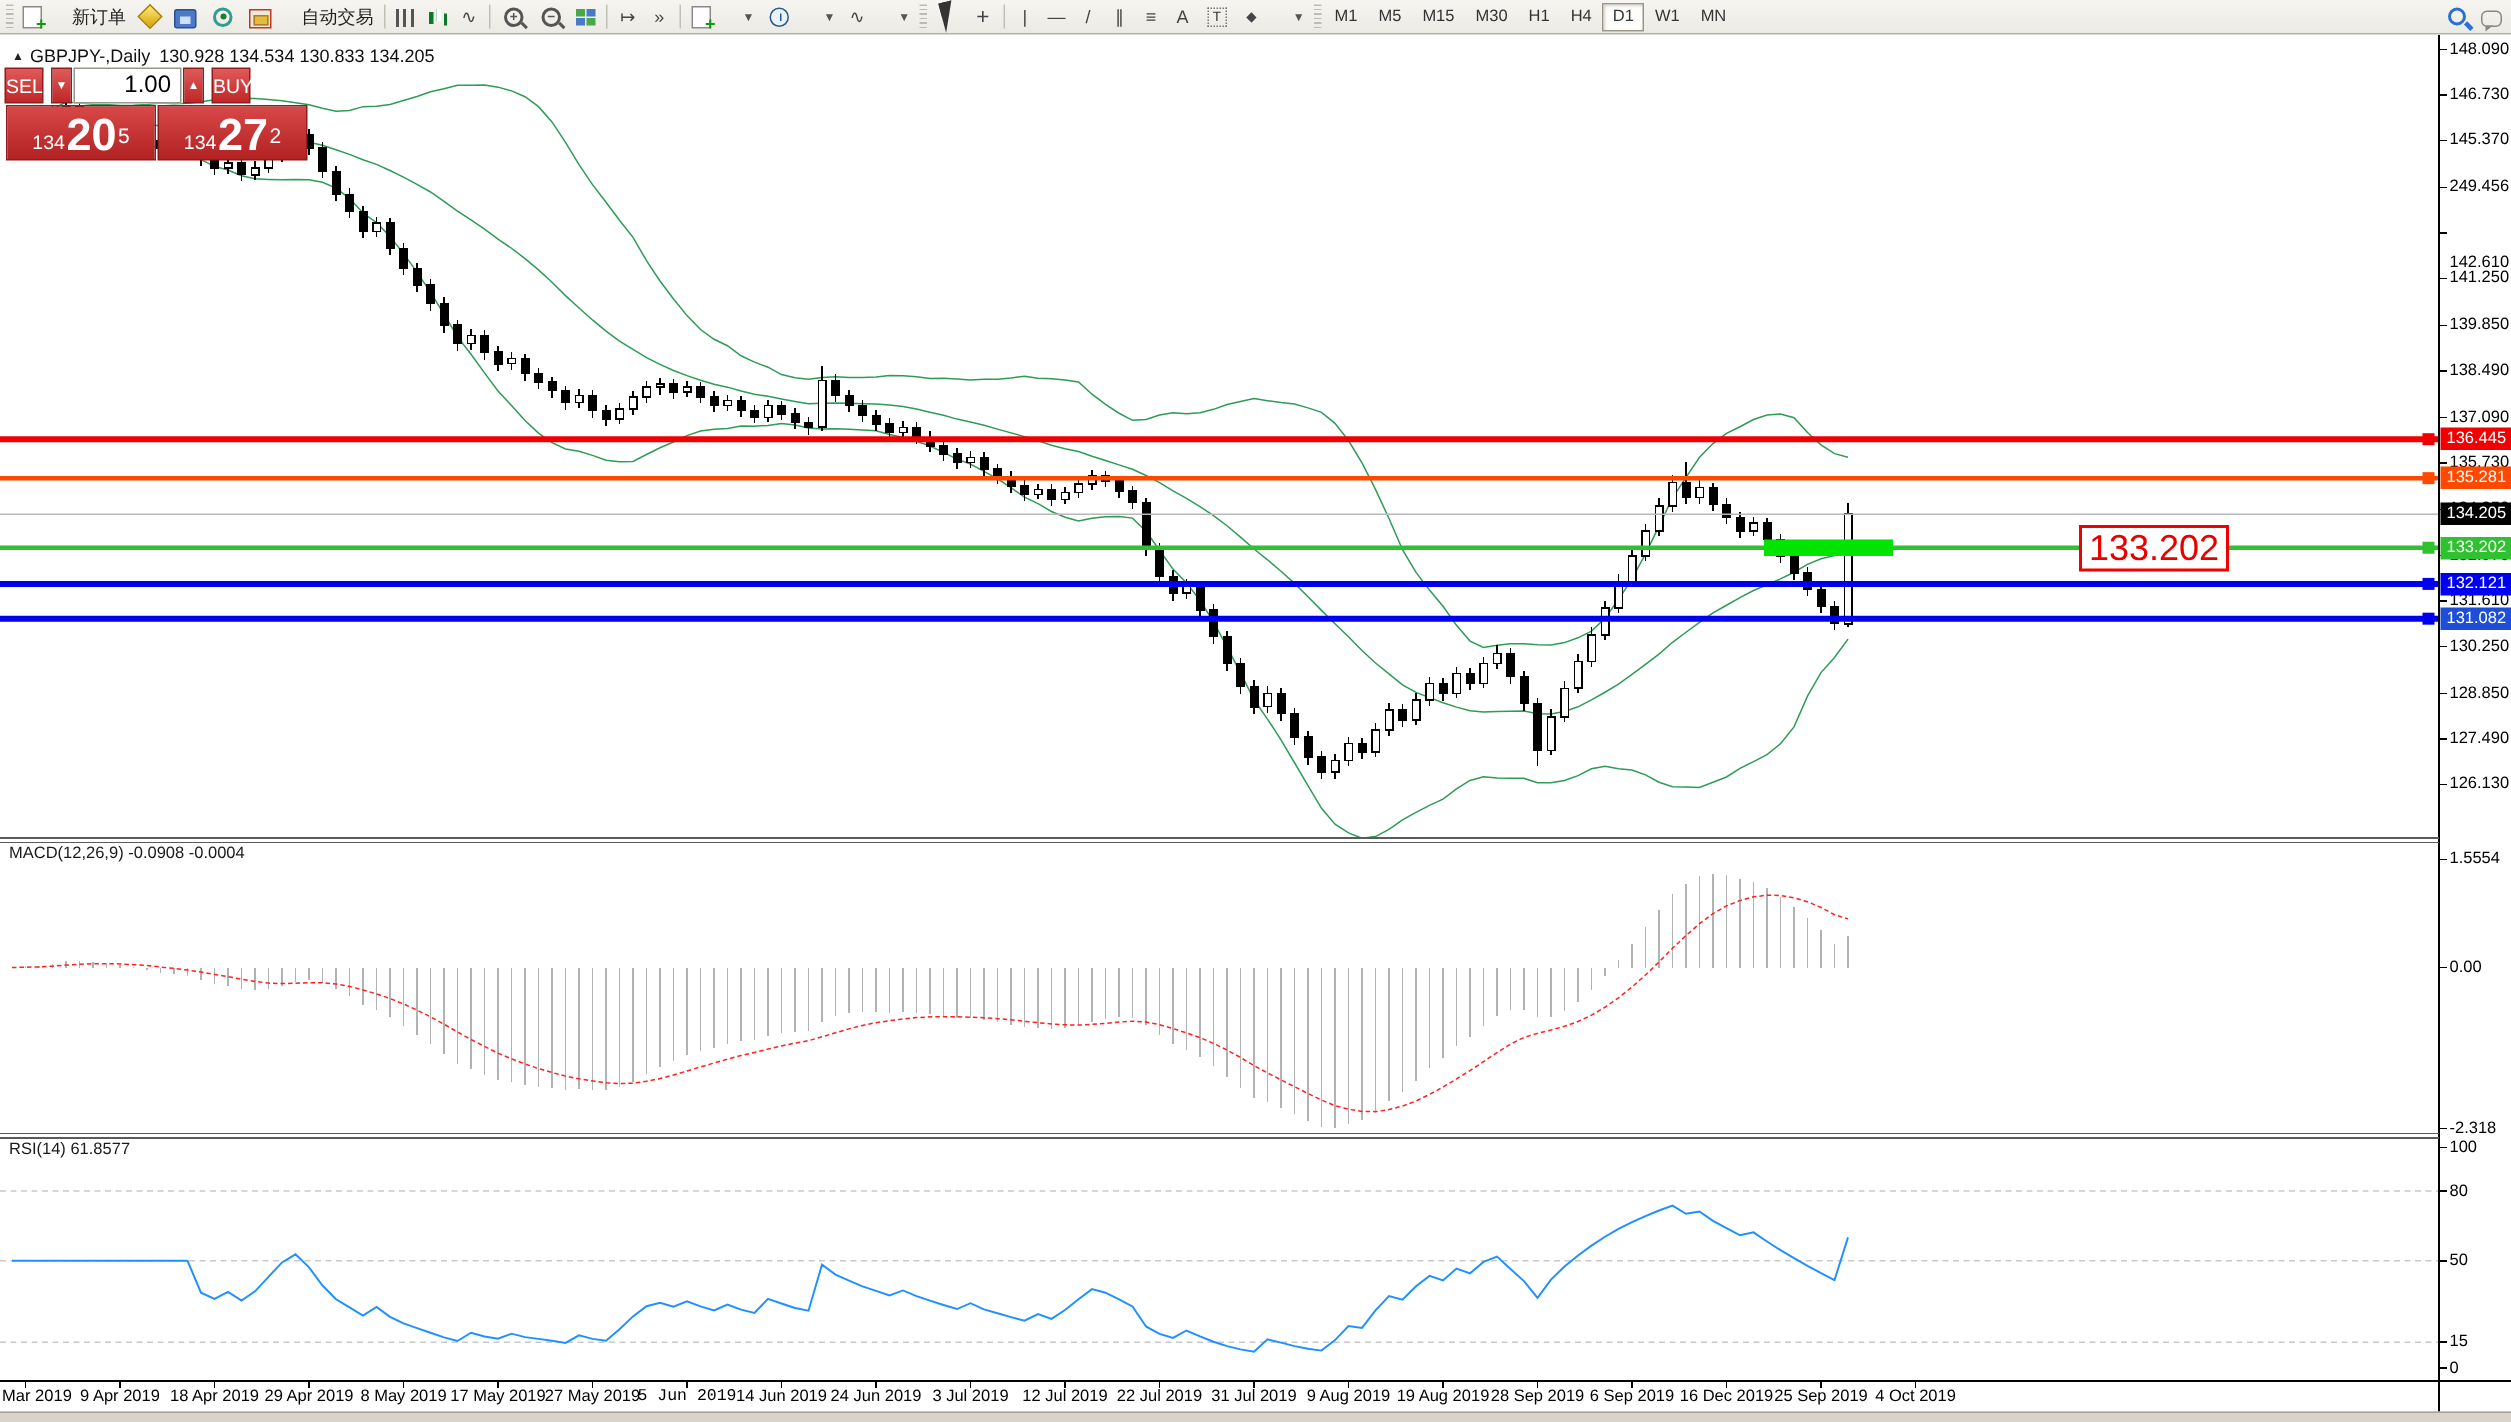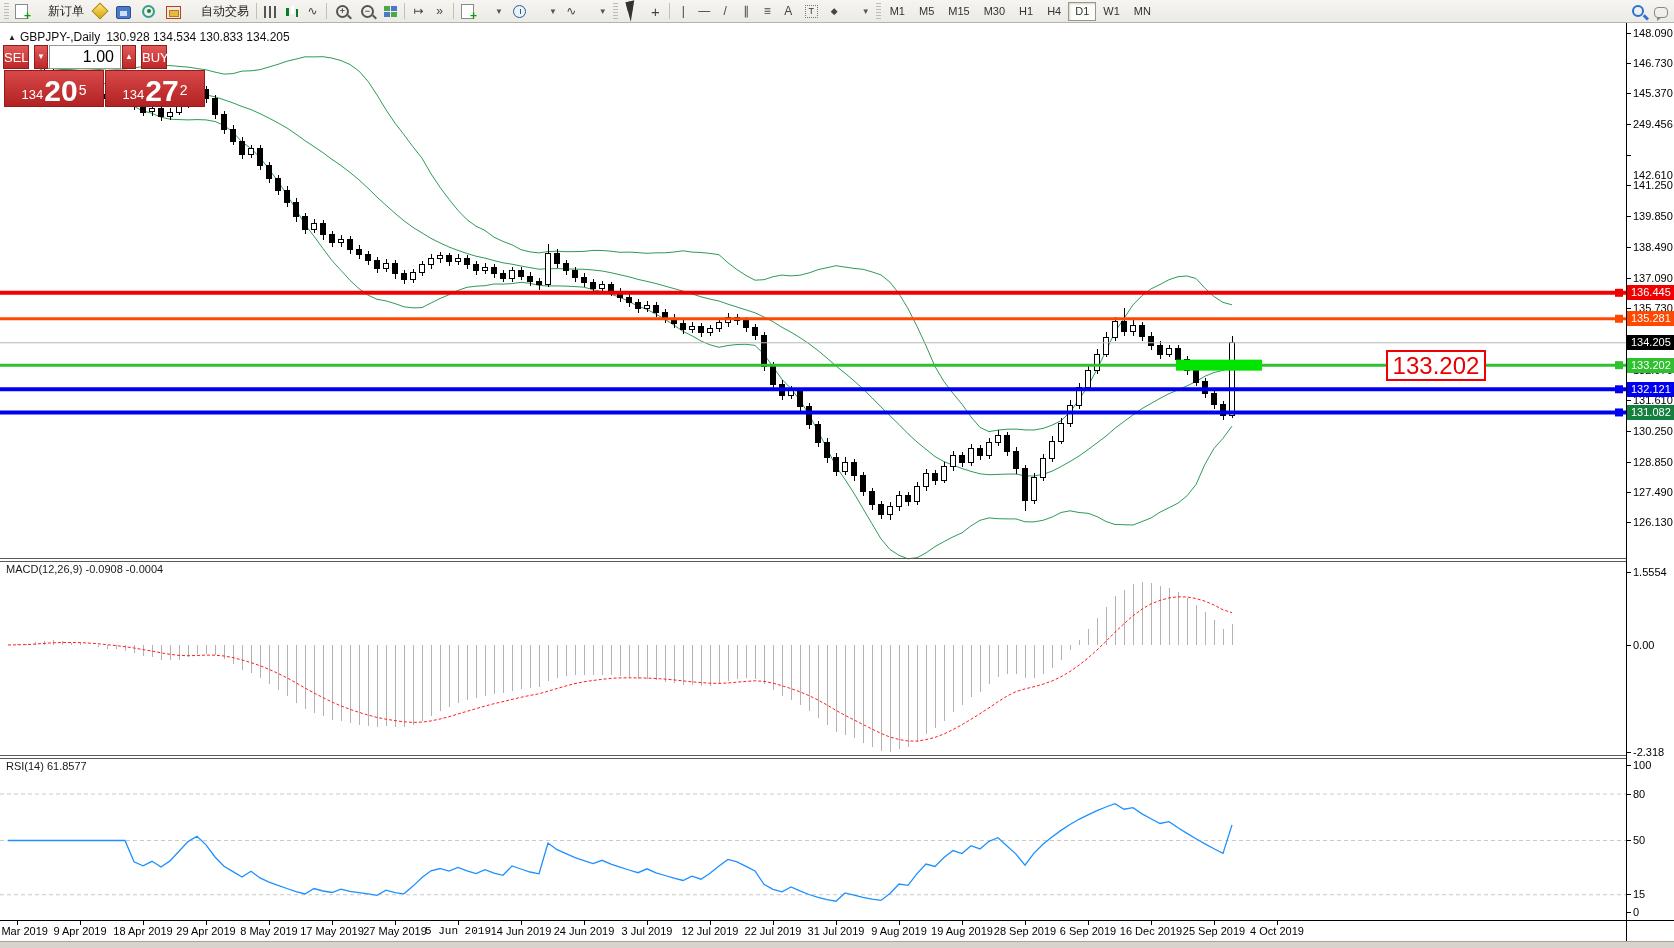--- a/index.html
+++ b/index.html
@@ -756,21 +756,21 @@
       <div class="ptick" style="top: 745.823px;">-2.318</div>
       <div class="ptick" style="top: 758.5px;">100</div>
       <div class="ptick" style="top: 787.5px;">80</div>
       <div class="ptick" style="top: 834px;">50</div>
       <div class="ptick" style="top: 888.25px;">15</div>
       <div class="ptick" style="top: 905.5px;">0</div>
       <div class="badge" style="top: 285.3px; background: rgb(240, 0, 0);">136.445</div>
       <div class="badge" style="top: 311.269px; background: rgb(255, 72, 0);">135.281</div>
       <div class="badge" style="top: 357.651px; background: rgb(47, 193, 47);">133.202</div>
       <div class="badge" style="top: 381.768px; background: rgb(0, 0, 240);">132.121</div>
-      <div class="badge" style="top: 404.948px; background: #15803d;">131.082</div>
+      <div class="badge" style="top: 404.948px; background: #1d4ed8;">131.082</div>
       <div class="badge" style="top: 335.274px; background: rgb(0, 0, 0);">134.205</div>
     </div>
   <div id="date-axis">
       <div class="dtick" style="top: 925px; left: 17px;">31 Mar 2019</div>
       <div class="dtick" style="top: 925px; left: 80px;">9 Apr 2019</div>
       <div class="dtick" style="top: 925px; left: 143px;">18 Apr 2019</div>
       <div class="dtick" style="top: 925px; left: 206px;">29 Apr 2019</div>
       <div class="dtick" style="top: 925px; left: 269px;">8 May 2019</div>
       <div class="dtick" style="top: 925px; left: 332px;">17 May 2019</div>
       <div class="dtick" style="top: 925px; left: 395px;">27 May 2019</div>

